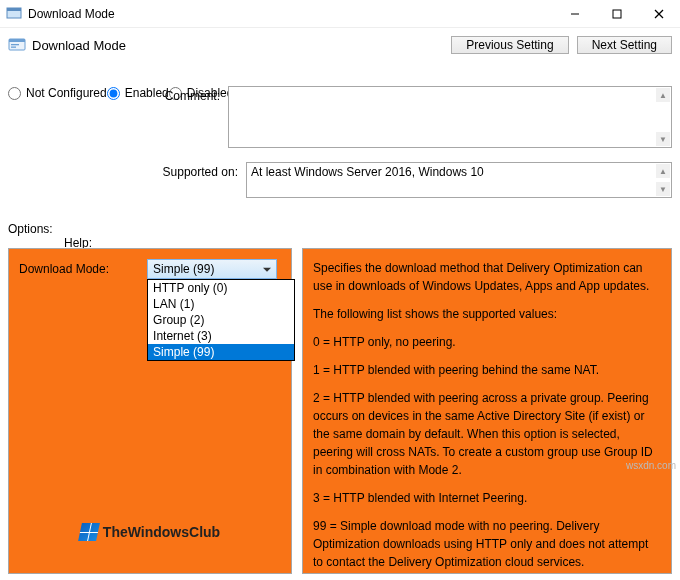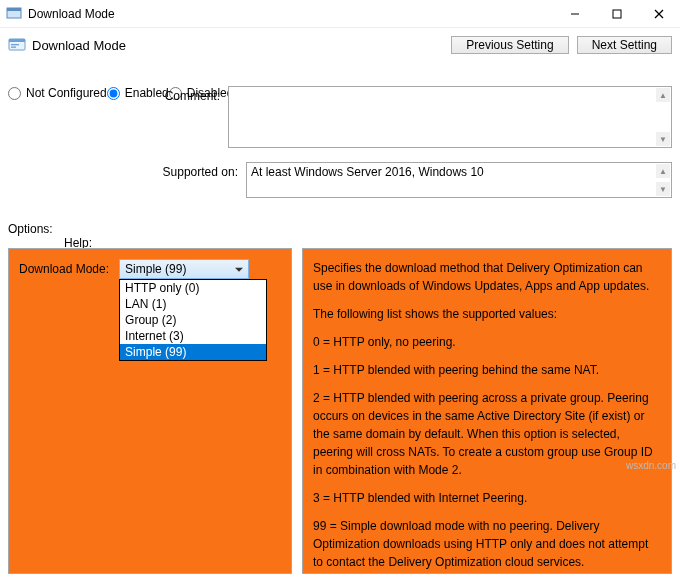--- a/index.html
+++ b/index.html
@@ -116,20 +116,21 @@
       position: relative;
     }
     .panel.left { width: 284px; }
     .panel.right { flex: 1; overflow-y: hidden; line-height: 1.5; }
     .panel.right p { margin-bottom: 10px; }
     .dlrow { display: flex; align-items: flex-start; gap: 10px; }
     .dlrow .dllbl { padding-top: 3px; }
     .combo {
       position: relative;
       width: 130px;
+      margin-left: 28px;
     }
     .combo .selected {
       border: 1px solid #7eb4ea;
       background: linear-gradient(#eaf3fb, #cde6fa);
       padding: 2px 18px 2px 5px;
       cursor: pointer;
       position: relative;
       font-size: 12px;
     }
     .combo .selected::after {
@@ -287,20 +288,24 @@
         <div class="selected">Simple (99)</div>
         <div class="dropdown">
           <div class="opt">HTTP only (0)</div>
           <div class="opt">LAN (1)</div>
           <div class="opt">Group (2)</div>
           <div class="opt">Internet (3)</div>
           <div class="opt highlighted">Simple (99)</div>
         </div>
       </div>
     </div>
+    <div class="logo">
+      <span class="sq"></span>
+      <span>TheWindowsClub</span>
+    </div>
   </div>
   <div class="panel right">
     <p>Specifies the download method that Delivery Optimization can use in downloads of Windows Updates, Apps and App updates.</p>
     <p>The following list shows the supported values:</p>
     <p>0 = HTTP only, no peering.</p>
     <p>1 = HTTP blended with peering behind the same NAT.</p>
     <p>2 = HTTP blended with peering across a private group. Peering occurs on devices in the same Active Directory Site (if exist) or the same domain by default. When this option is selected, peering will cross NATs. To create a custom group use Group ID in combination with Mode 2.</p>
     <p>3 = HTTP blended with Internet Peering.</p>
     <p>99 = Simple download mode with no peering. Delivery Optimization downloads using HTTP only and does not attempt to contact the Delivery Optimization cloud services.</p>
   </div>

